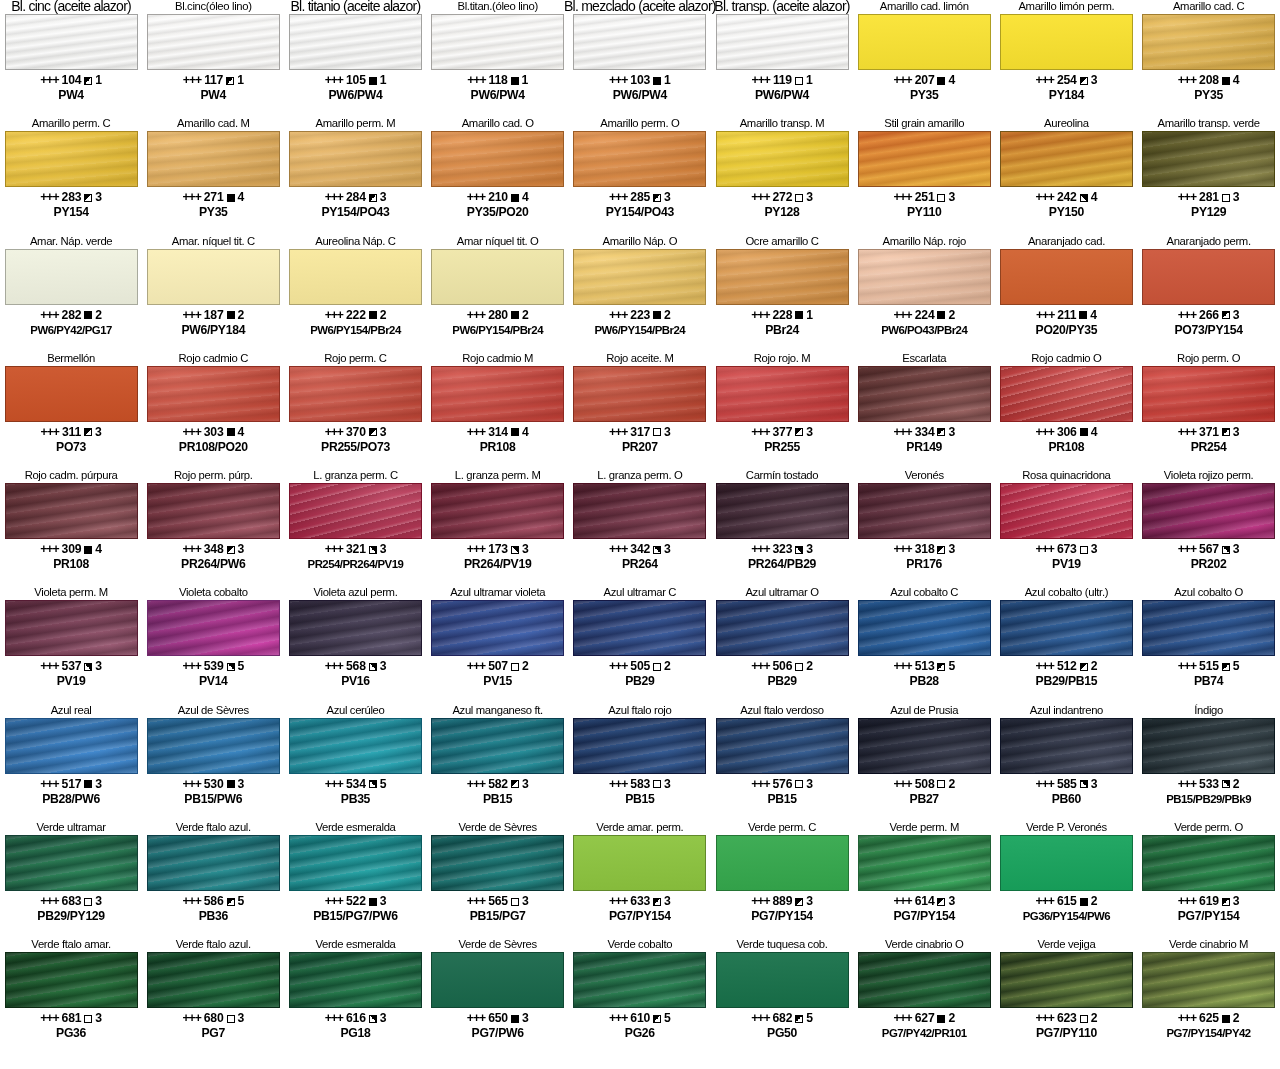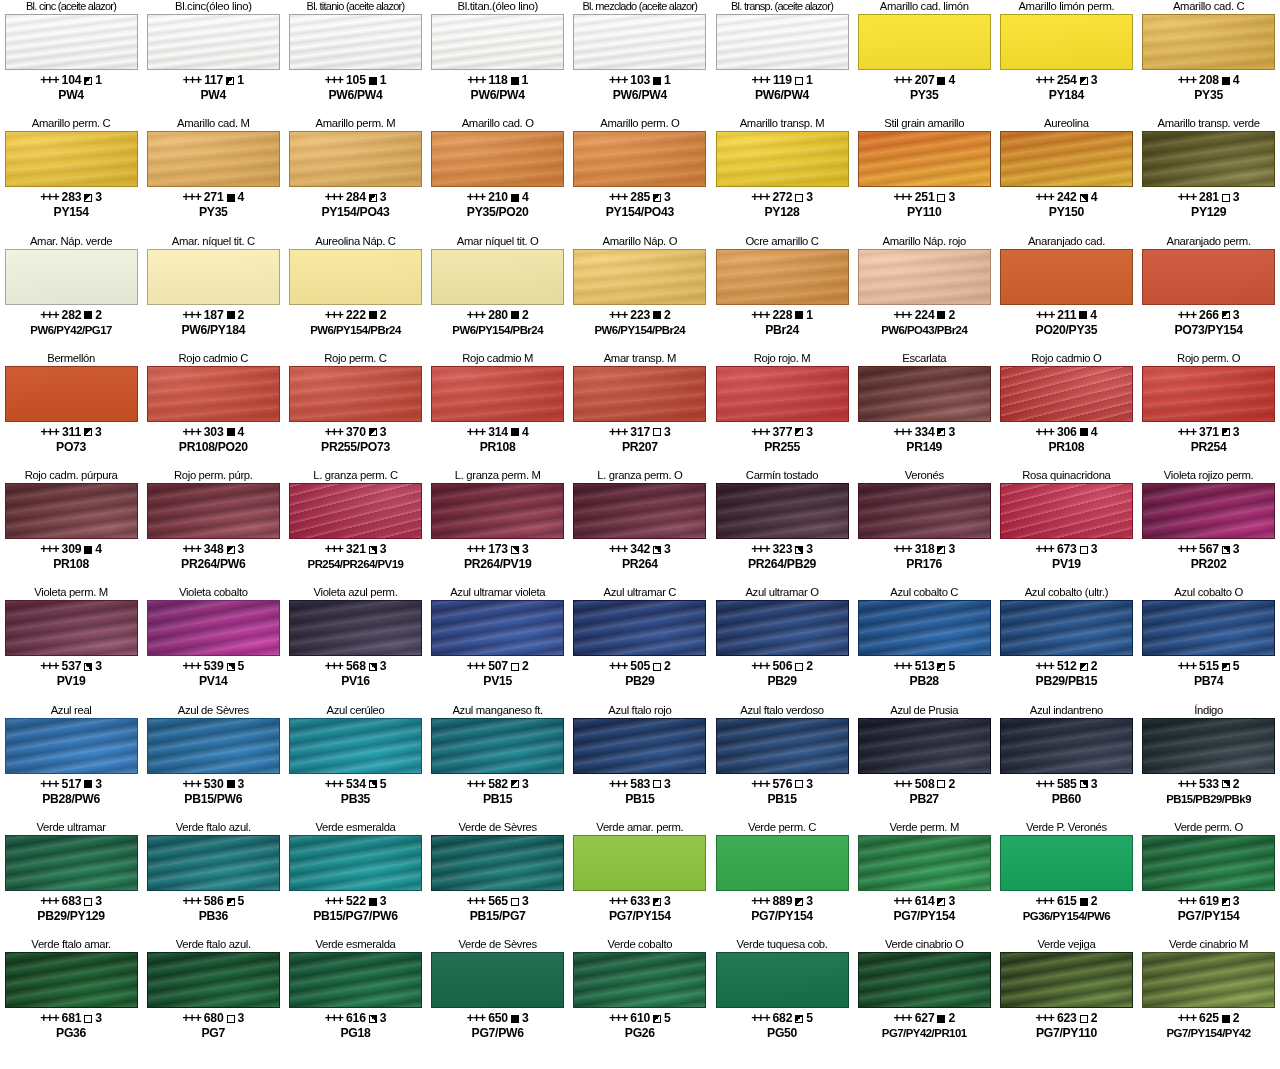--- a/index.html
+++ b/index.html
@@ -32,21 +32,21 @@
   .swatch-name {
     font-size: 11.3px;
     line-height: 13px;
     height: 14px;
     white-space: nowrap;
     letter-spacing: -0.35px;
     text-align: center;
     font-family: "Liberation Sans", sans-serif;
     overflow: visible;
   }
-  .swatch-name.tight { letter-spacing: -0.75px; font-size: 11px; }
+  .swatch-name.tight { letter-spacing: -0.75px; font-size: 14px; }
   .swatch-patch {
     width: 133px;
     height: 56px;
     border: 1px solid rgba(0,0,0,0.30);
     box-sizing: border-box;
     position: relative;
     overflow: hidden;
     background-repeat: no-repeat;
   }
   .meta {
@@ -427,21 +427,21 @@
       <div class="swatch-patch" style="background-color: rgb(204, 60, 50); background-image: repeating-linear-gradient(-5deg, rgba(255, 255, 255, 0.12) 0px, rgba(255, 255, 255, 0) 4px, rgba(0, 0, 0, 0.07) 8px, rgba(255, 255, 255, 0.05) 13px), radial-gradient(120% 160% at 20% 10%, rgba(255, 255, 255, 0.18), rgba(0, 0, 0, 0.14));"></div>
       <div class="meta">
         <span class="plus">+++</span>
         <span class="num">314</span>
         <span class="perm-box perm-full"></span>
         <span>4</span>
       </div>
       <div class="pigment">PR108</div>
     </div>
     <div class="swatch-cell">
-      <div class="swatch-name">Amar transp. M</div>
+      <div class="swatch-name">Rojo aceite. M</div>
       <div class="swatch-patch" style="background-color: rgb(194, 65, 42); background-image: repeating-linear-gradient(-5deg, rgba(255, 255, 255, 0.12) 0px, rgba(255, 255, 255, 0) 4px, rgba(0, 0, 0, 0.07) 8px, rgba(255, 255, 255, 0.05) 13px), radial-gradient(120% 160% at 20% 10%, rgba(255, 255, 255, 0.18), rgba(0, 0, 0, 0.14));"></div>
       <div class="meta">
         <span class="plus">+++</span>
         <span class="num">317</span>
         <span class="perm-box perm-empty"></span>
         <span>3</span>
       </div>
       <div class="pigment">PR207</div>
     </div>
     <div class="swatch-cell">

